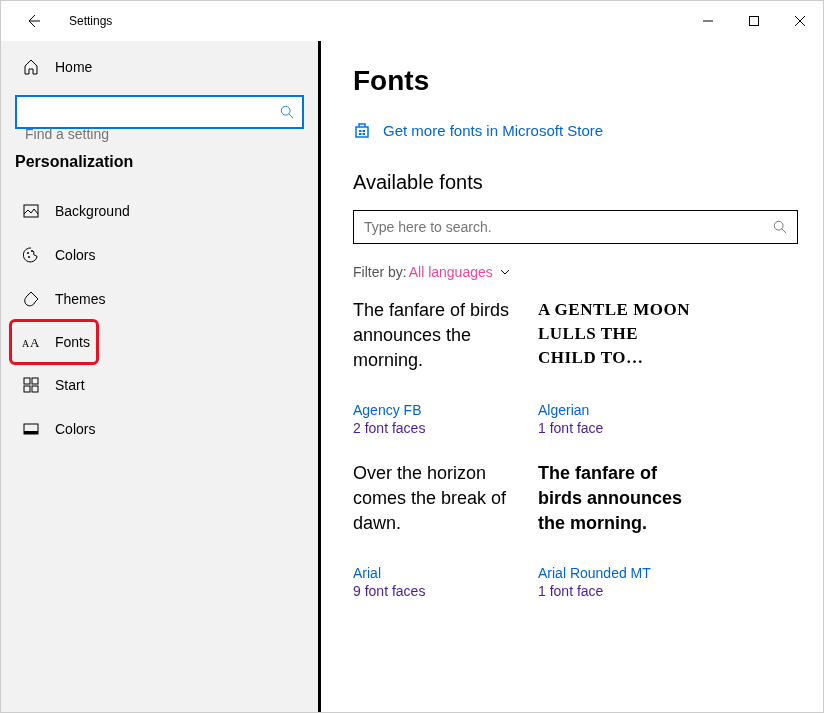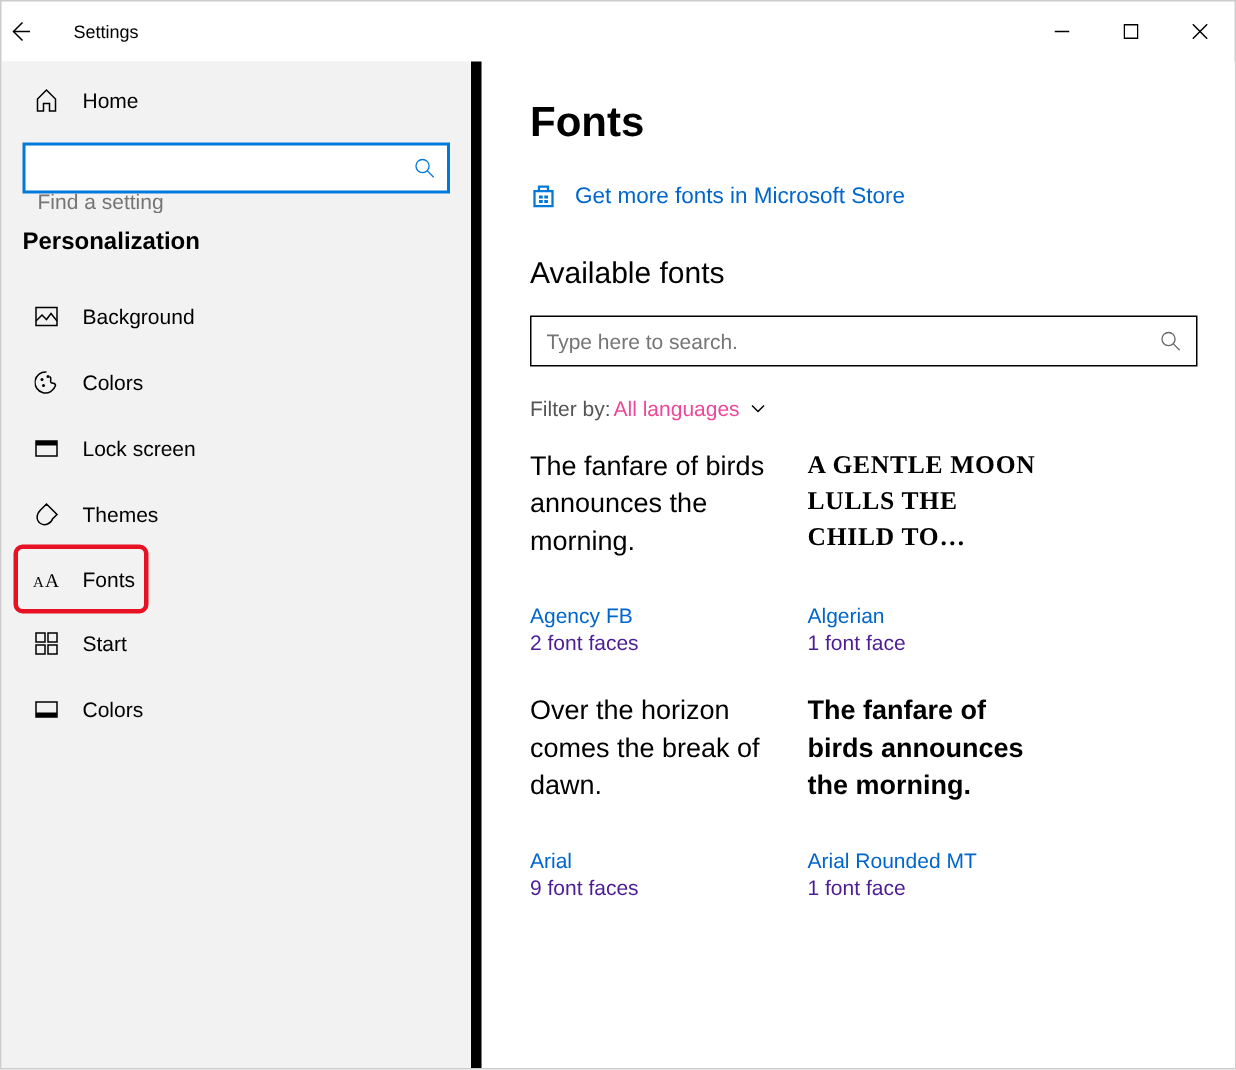--- a/index.html
+++ b/index.html
@@ -10,20 +10,21 @@
     background: #fff;
     width: 824px;
     height: 713px;
     overflow: hidden;
     border: 1px solid #ccc;
   }
   .titlebar {
     height: 40px;
     display: flex;
     align-items: center;
+    padding-left: 20px;
   }
   .back-btn {
     width: 24px; height: 24px;
     display: flex; align-items: center; justify-content: center;
     cursor: pointer;
   }
   .app-title {
     margin-left: 24px;
     font-size: 12px;
   }
@@ -37,21 +38,21 @@
     cursor: pointer;
   }
   .content {
     display: flex;
     height: calc(100% - 40px);
   }
   .sidebar {
     width: 320px;
     background: #f2f2f2;
     padding-top: 6px;
-    border-right: 7px solid #000000;
+    border-right: 3px solid #000000;
   }
   .home-row {
     display: flex; align-items: center;
     padding: 10px 20px;
     cursor: pointer;
     font-size: 14px;
     margin-bottom: 8px;
   }
   .home-row .icon, .nav-item .icon {
     width: 20px; height: 20px;
@@ -257,29 +258,20 @@
         <svg width="16" height="16" viewBox="0 0 16 16">
             <path d="M8 1 A7 7 0 1 0 14 10 C14 8 12 9 11 8 C10 7 12 5 10 4" stroke="#000" fill="none"></path>
             <circle cx="5" cy="6" r="1" fill="#000"></circle>
             <circle cx="6" cy="10" r="1" fill="#000"></circle>
             <circle cx="9" cy="4" r="1" fill="#000"></circle>
           </svg>
       </span>
       <span>Colors</span>
     </div>
 
-    <div class="nav-item">
-      <span class="icon">
-        <svg width="16" height="16" viewBox="0 0 16 16">
-            <rect x="1" y="3" width="14" height="10" stroke="#000" fill="none"></rect>
-            <rect x="1" y="3" width="14" height="3" fill="#000"></rect>
-          </svg>
-      </span>
-      <span>Lock screen</span>
-    </div>
 
     <div class="nav-item">
       <span class="icon">
         <svg width="16" height="16" viewBox="0 0 16 16">
             <path d="M8 1 L4 5 C1 8 1 12 4 14 C7 16 11 14 12 11 L15 8 Z" stroke="#000" fill="none"></path>
           </svg>
       </span>
       <span>Themes</span>
     </div>
 

